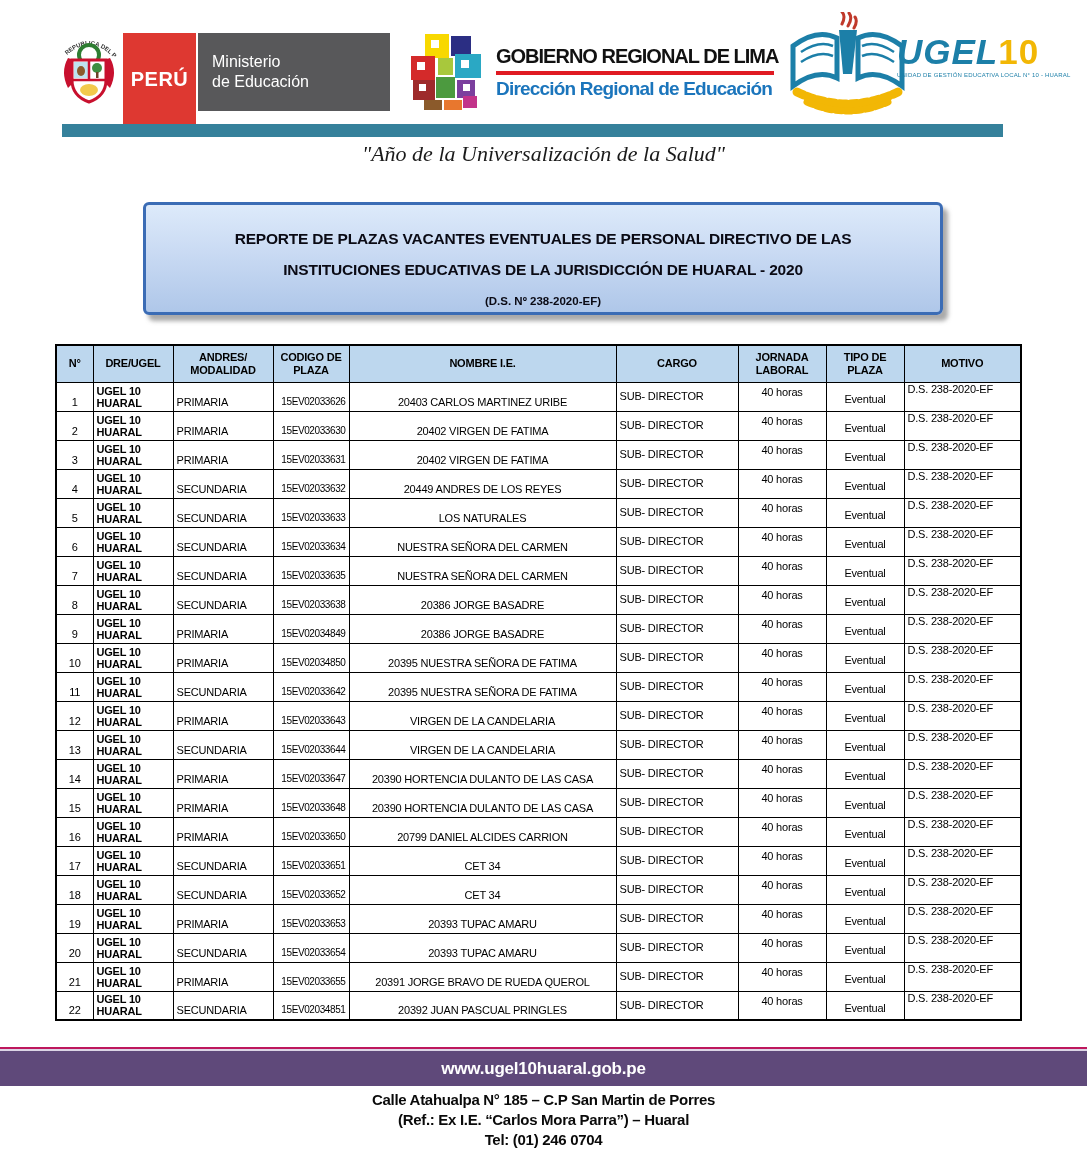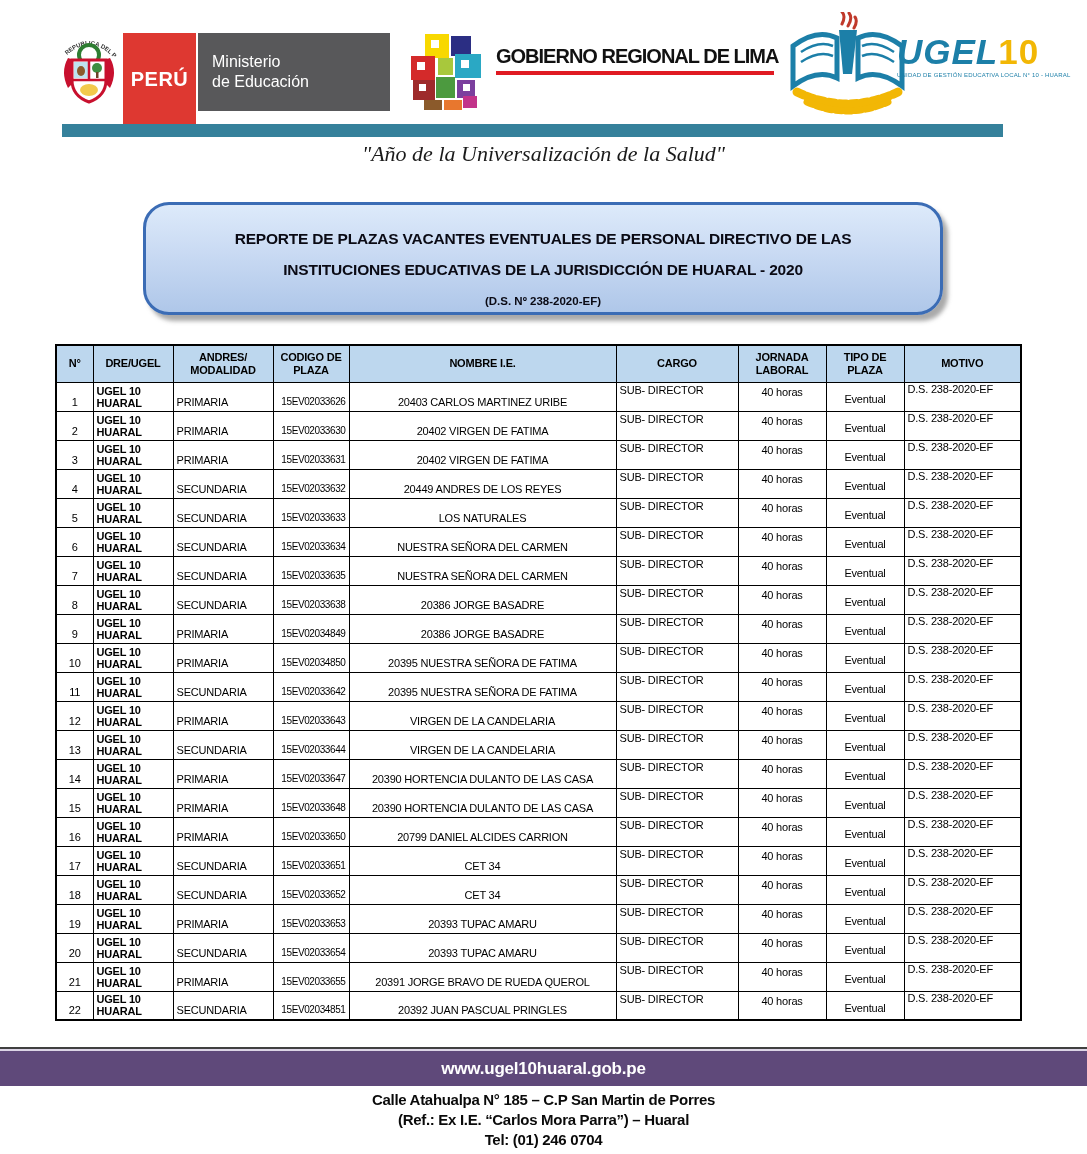--- a/index.html
+++ b/index.html
@@ -42,21 +42,21 @@
 
   
   .quote {
     position:absolute; left:0; top:141px; width:1087px; text-align:center;
     font-family:"Liberation Serif", serif; font-style:italic; font-size:22px; color:#1a1a1a;
   }
 
   
   .title-box {
     position:absolute; left:143px; top:202px; width:800px; height:113px;
-    border:3px solid #3B6CB5; border-radius:26px;
+    border:3px solid #3B6CB5; border-radius:6px;
     background:linear-gradient(180deg,#DDEAFA 0%,#C9DAF3 45%,#AFC7E9 100%);
     box-shadow:5px 6px 4px rgba(100,100,100,0.55);
     text-align:center; padding-top:18px;
   }
   .title-line { font-size:15.5px; font-weight:bold; letter-spacing:-0.2px; line-height:31px; color:#0a0a14; }
   .title-sub { font-size:11.5px; font-weight:bold; margin-top:10px; color:#0a0a14; }
 
   
   .report-table {
     position:absolute; left:55px; top:344px; width:965px;
@@ -68,27 +68,27 @@
   .report-table th {
     background:#BDD7EE; font-weight:bold; font-size:11px; text-align:center;
     height:37px; line-height:13px; padding:2px;
   }
   .report-table td { height:29px; padding:1px 3px; line-height:12px; }
   td.col-n      { text-align:center; vertical-align:bottom; padding-bottom:3px; }
   td.col-dre    { text-align:left; vertical-align:middle;font-weight:bold; }
   td.col-nivel  { text-align:left; vertical-align:bottom; padding-bottom:3px; }
   td.col-codigo { text-align:right; vertical-align:bottom; padding-bottom:3px; font-size:10px; letter-spacing:-0.4px; }
   td.col-nombre { text-align:center; vertical-align:bottom; padding-bottom:3px; }
-  td.col-cargo  { text-align:left; vertical-align:top; padding-top:1px; }
+  td.col-cargo  { text-align:left; vertical-align:top; padding-top:7px; }
   td.col-jornada{ text-align:center; vertical-align:top; padding-top:3px; }
   td.col-tipo   { text-align:center; vertical-align:middle; padding-top:6px; }
   td.col-motivo { text-align:left; vertical-align:top; padding-top:0; }
 
   
-  .footer-bar { position:absolute; left:0; top:1047px; width:1087px; border-top:2px solid #404040; }
+  .footer-bar { position:absolute; left:0; top:1047px; width:1087px; border-top:2px solid #be185d; }
   .footer-bar-inner {
     border-top:2px solid #DCD5E6; background:#5F497A; height:37px;
     display:flex; align-items:center; justify-content:center;
     color:#fff; font-weight:bold; font-size:17px; letter-spacing:-0.2px;
   }
   .footer-address {
     position:absolute; left:0; top:1090px; width:1087px; text-align:center;
     font-size:15px; font-weight:bold; letter-spacing:-0.3px; line-height:20px; color:#0a0a0a;
   }
 </style>
@@ -142,20 +142,21 @@
     <div class="hole" style="left:20px; top:6px;  width:8px; height:8px;"></div>
     <div class="hole" style="left:6px;  top:28px; width:8px; height:8px;"></div>
     <div class="hole" style="left:50px; top:26px; width:8px; height:8px;"></div>
     <div class="hole" style="left:8px;  top:50px; width:7px; height:7px;"></div>
     <div class="hole" style="left:52px; top:50px; width:7px; height:7px;"></div>
   </div>
 
   <div class="grl-text">
     <div class="grl-title">GOBIERNO REGIONAL DE LIMA</div>
     <div class="grl-rule"></div>
+    <div class="grl-sub">Dirección Regional de Educación</div>
   </div>
 
   <svg class="ugel-logo" viewBox="0 0 125 105">
     <path d="M57 12 q4 -8 0 -12 M63 14 q5 -8 1 -13 M69 16 q4 -7 1 -11" stroke="#C0392B" stroke-width="3" fill="none" stroke-linecap="round"></path>
     <polygon points="54,18 72,18 67,62 58,62" fill="#1C7FA8"></polygon>
     <path d="M8 34 Q32 16 52 26 L52 66 Q32 56 8 74 Z" fill="none" stroke="#1C7FA8" stroke-width="5"></path>
     <path d="M117 34 Q93 16 73 26 L73 66 Q93 56 117 74 Z" fill="none" stroke="#1C7FA8" stroke-width="5"></path>
     <path d="M16 40 Q34 28 48 34 M16 50 Q34 38 48 44 M109 40 Q91 28 77 34 M109 50 Q91 38 77 44" stroke="#1C7FA8" stroke-width="2.5" fill="none"></path>
     <path d="M12 80 Q62 104 113 80" stroke="#F2B705" stroke-width="9" fill="none" stroke-dasharray="7 4" stroke-linecap="round"></path>
     <path d="M22 90 Q62 108 103 90" stroke="#F2B705" stroke-width="7" fill="none" stroke-dasharray="6 4" stroke-linecap="round"></path>

